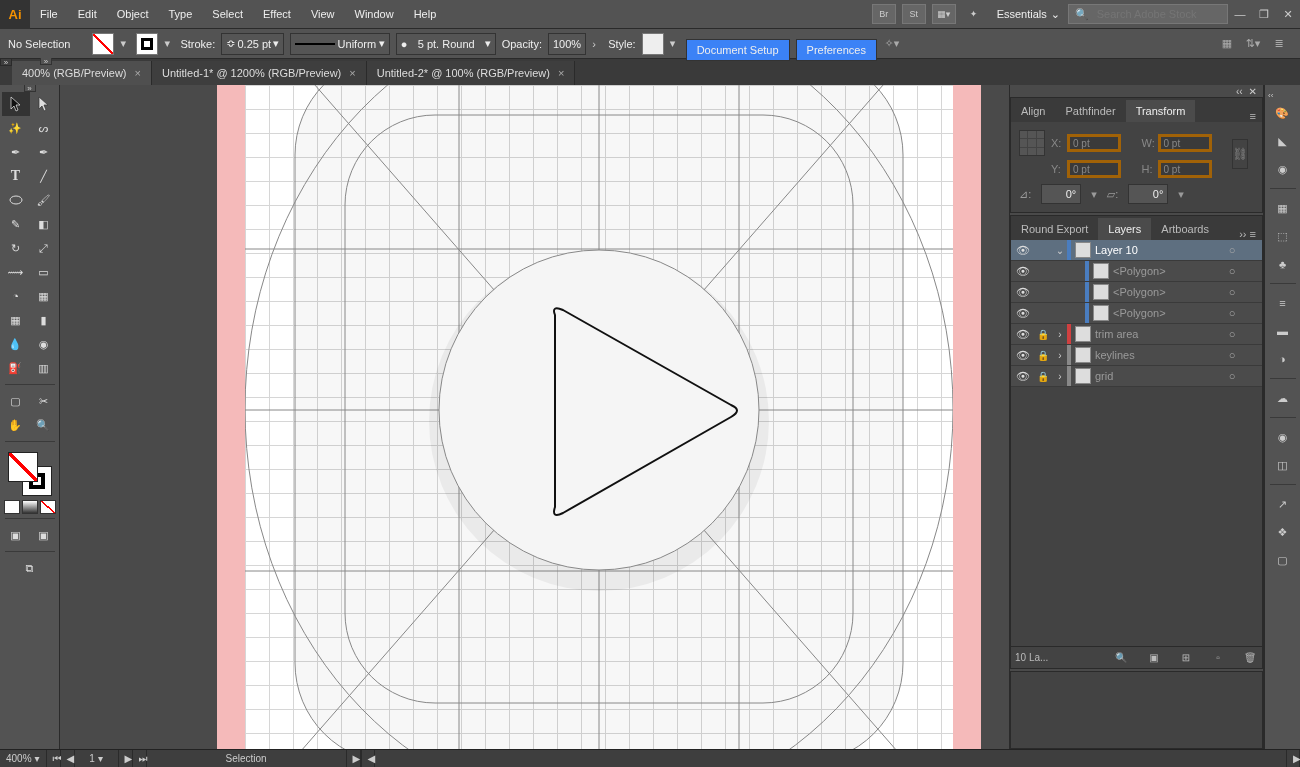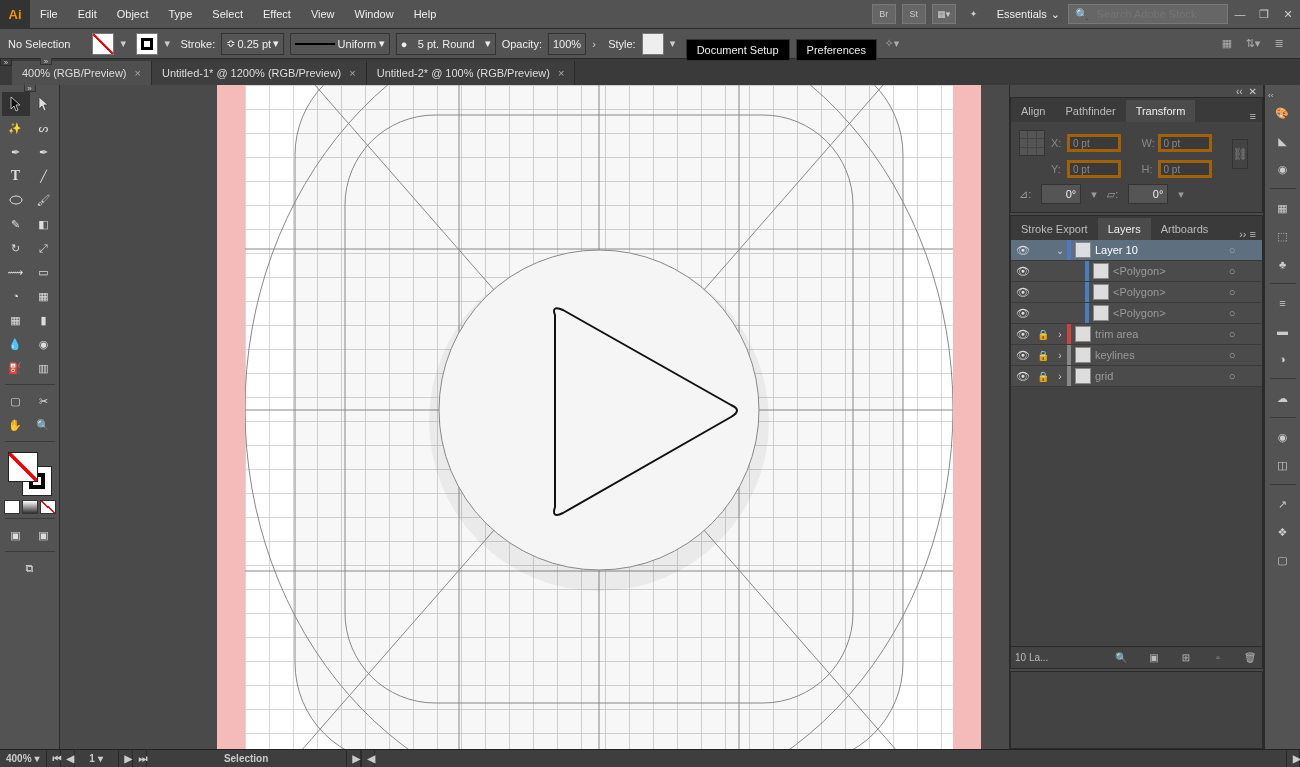--- a/index.html
+++ b/index.html
@@ -37,21 +37,21 @@
   .cb-swatch{width:22px;height:22px;border:1px solid #777;display:inline-flex;align-items:center;justify-content:center;position:relative;}
   .cb-swatch.no-fill{background:linear-gradient(to top right,white 0 46%,red 46% 54%,white 54% 100%);}
   .cb-swatch.stroke-black{background:white;}
   .cb-swatch.stroke-black::after{content:"";position:absolute;inset:4px;border:3px solid #000;}
   .cb-drop{width:10px;color:#ccc;}
   .cb-label{white-space:nowrap;}
   .cb-input{background:#555;border:1px solid #333;height:20px;padding:0 4px;color:#eee;font-size:11px;text-align:left;}
   .cb-input.num{width:48px;text-align:right;}
   .cb-seg{display:flex;align-items:center;gap:2px;background:#555;border:1px solid #333;height:22px;padding:0 4px;}
   .stroke-sample{width:40px;height:2px;background:#000;display:inline-block;}
-  .cb-btn{background:#000000;border:1px solid #333;height:22px;padding:0 10px;color:#eee;display:flex;align-items:center;margin-top:12px;}
+  .cb-btn{background:#3b82f6;border:1px solid #333;height:22px;padding:0 10px;color:#eee;display:flex;align-items:center;margin-top:12px;}
   .cb-right{margin-left:auto;display:flex;align-items:center;gap:8px;padding-right:4px;}
   .cb-iconbtn{width:18px;height:18px;display:flex;align-items:center;justify-content:center;color:#aaa;}
   .cb-expand{position:absolute;left:40px;bottom:-7px;width:12px;height:7px;background:#535353;border:1px solid #333;border-top:none;font-size:8px;color:#ccc;display:flex;align-items:center;justify-content:center;}
 
   
   #doctabs{height:26px;background:var(--bg-darker);display:flex;align-items:flex-end;}
   .doc-tab{height:24px;padding:0 10px;display:flex;align-items:center;gap:8px;color:#ddd;background:#3e3e3e;border-right:1px solid #2a2a2a;font-size:11px;}
   .doc-tab.active{background:#4f4f4f;}
   .doc-tab .x{color:#aaa;font-size:11px;}
   .doctab-expand{width:12px;height:7px;background:#3e3e3e;border:1px solid #2a2a2a;border-top:none;font-size:8px;color:#ccc;display:flex;align-items:center;justify-content:center;align-self:flex-start;}
@@ -137,21 +137,21 @@
   .lr-thumb{width:16px;height:16px;background:#ddd;border:1px solid #888;margin:0 4px;}
   .lr-name{flex:1;font-size:11px;white-space:nowrap;overflow:hidden;}
   .lr-target{width:20px;text-align:center;color:#aaa;}
   .layer-footer{height:22px;border-top:1px solid #2a2a2a;display:flex;align-items:center;padding:0 4px;gap:16px;color:#bbb;font-size:10px;}
   .layer-footer .sp{flex:1;}
   .lf-icon{width:16px;text-align:center;color:#bbb;}
   .panel-extra{height:78px;background:#434343;border:1px solid #2a2a2a;}
 
   
   #statusbar{position:absolute;left:0;right:0;bottom:0;height:18px;background:#3e3e3e;border-top:1px solid #222;display:flex;align-items:center;font-size:10px;color:#ccc;}
-  .sb-seg{padding:0 6px;border-right:1px solid #2a2a2a;height:18px;display:flex;align-items:center;gap:3px;font-weight:bold;}
+  .sb-seg{padding:0 6px;border-right:1px solid #2a2a2a;height:18px;display:flex;align-items:center;gap:3px;}
   .sb-nav{width:14px;text-align:center;}
   .sb-tool{flex:0 0 200px;justify-content:center;}
   .sb-scroll{flex:1;position:relative;background:#3e3e3e;}
   .sb-arrow{width:14px;text-align:center;border-left:1px solid #2a2a2a;border-right:1px solid #2a2a2a;}
   
 </style>
 </head>
 <body>
 
 <div id="menubar">
@@ -409,21 +409,21 @@
           <span>▾</span>
           <span>▱:</span>
           <input class="cb-input num" style="width: 40px;" value="0°">
           <span>▾</span>
         </div>
       </div>
     </div>
 
     <div class="panel" id="layers-panel">
       <div class="panel-tabs">
-        <div class="ptab">Stroke Export</div>
+        <div class="ptab">Round Export</div>
         <div class="ptab active">Layers</div>
         <div class="ptab">Artboards</div>
         <div class="ptab-menu">›› ≡</div>
       </div>
       <div class="panel-body">
         <div class="layer-list" id="layer-list">
             <div class="layer-row sel">
               <span class="lr-vis">👁</span>
               <span class="lr-lock"></span>
               <span class="lr-spacer" style="width: 0px;"></span>

